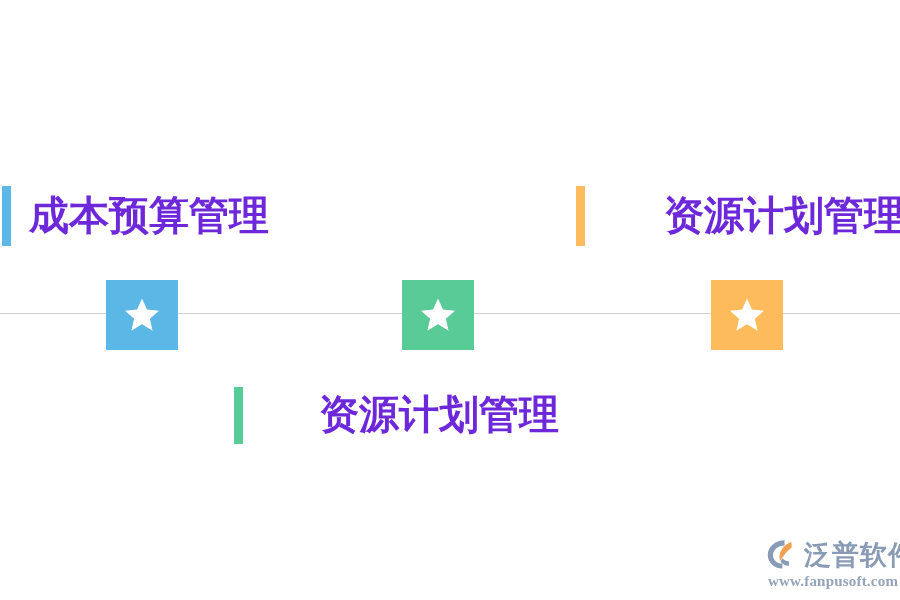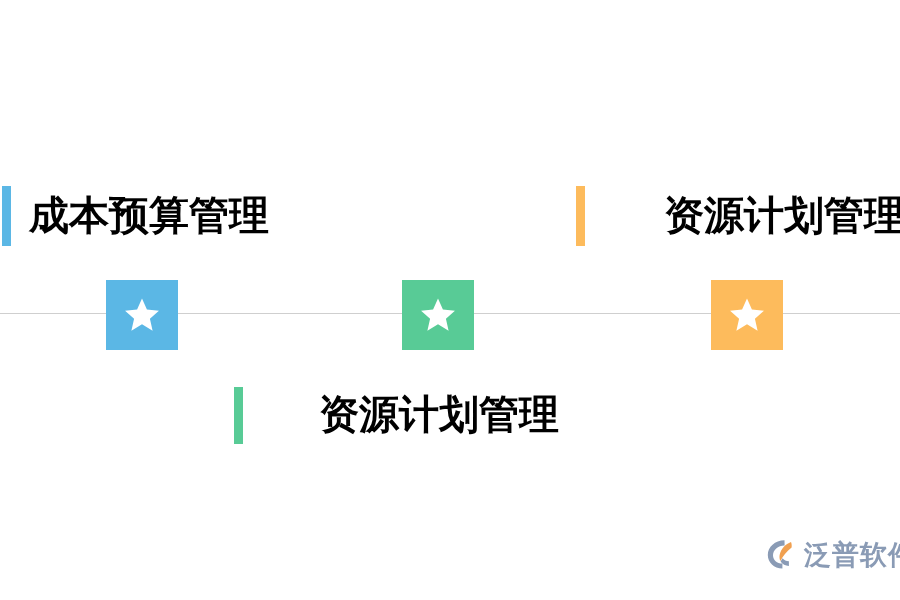--- a/index.html
+++ b/index.html
@@ -59,21 +59,21 @@
     white-space: nowrap;
   }
   .accent-bar {
     position: absolute;
     border-radius: 0;
   }
   .label-text {
     position: absolute;
     font-size: 40px;
     font-weight: bold;
-    color: #000000;
+    color: #6d28d9;
     letter-spacing: 0px;
     line-height: 40px;
     white-space: nowrap;
   }
 
   
   .grp-1 .accent-bar { left: 2px;  top: 186px; width: 9px;  height: 60px; background: #5bb7e5; }
   .grp-1 .label-text { left: 29px; top: 195px; }
 
   
@@ -170,15 +170,16 @@
       <svg class="wm-mark" viewBox="0 0 36 33">
         <path fill="#8a9bb5" d="M18.5 2.2 C9.0 2.2 1.8 9.0 1.8 17.0 C1.8 24.4 8.0 30.6 16.4 30.6
                  L16.4 25.6 C11.0 25.6 7.0 21.9 7.0 17.2 C7.0 12.0 11.8 7.4 18.6 7.4 Z"></path>
         <path fill="#f0a050" d="M25.0 4.0 C19.5 6.2 15.2 10.6 13.8 16.2 C13.2 18.6 13.4 21.0 14.4 23.0
                  C17.0 18.0 20.8 13.2 25.6 9.6 C25.9 7.6 25.7 5.7 25.0 4.0 Z"></path>
         <path fill="#8a9bb5" d="M14.6 23.6 C16.3 26.3 19.4 28.0 22.9 28.0 L22.9 23.2
                  C20.3 23.2 18.0 22.0 16.6 20.2 C15.8 21.3 15.1 22.4 14.6 23.6 Z"></path>
       </svg>
       <span class="wm-name">泛普软件</span>
     </div>
+    <div class="wm-url">www.fanpusoft.com</div>
   </div>
 
 </div>
 
 </body></html>

